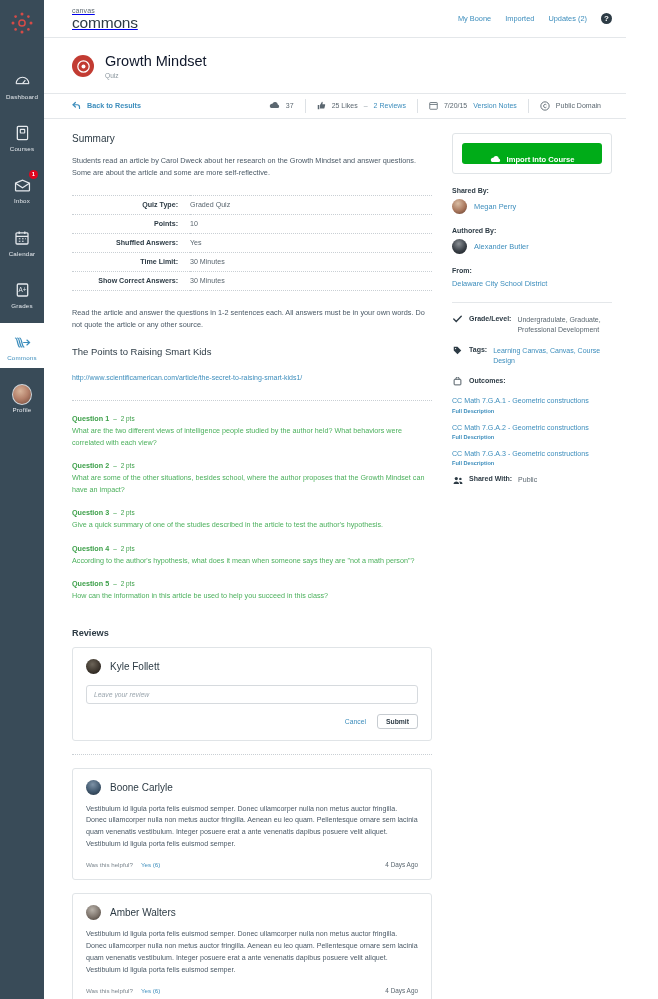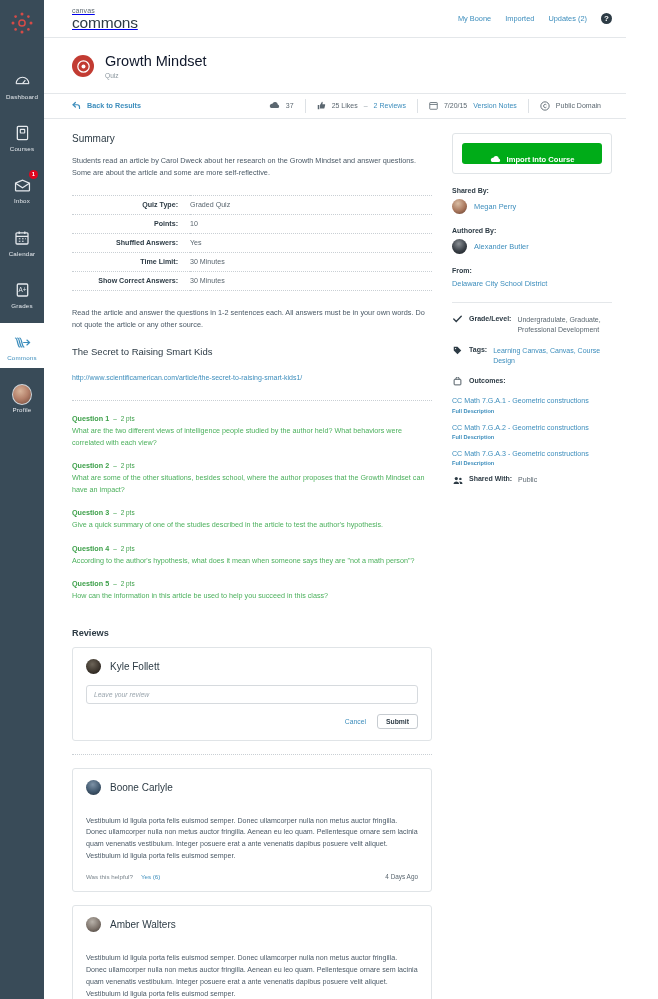--- a/index.html
+++ b/index.html
@@ -145,21 +145,21 @@
   }
   .review-input::placeholder { color: #9AA5AD; font-style: italic; }
   .card-actions { display: flex; justify-content: flex-end; align-items: center; gap: 11px; margin-top: 10px; }
   .btn-cancel { font-size: 6.8px; color: #3C8DBC; background: none; border: none; cursor: pointer; font-family: inherit; }
   .btn-submit {
     font-size: 6.8px; color: #2D3B45; background: #fff;
     border: 1px solid #C7CCD1; border-radius: 3px;
     padding: 3px 8px; cursor: pointer; font-family: inherit; font-weight: bold;
   }
 
-  .rtext { font-size: 7.1px; color: #4A5966; line-height: 1.65; margin-top: 21px; }
+  .rtext { font-size: 7.1px; color: #4A5966; line-height: 1.65; margin-top: 9px; }
   .rfoot { display: flex; align-items: center; margin-top: 11px; }
   .rfoot .helpful { font-size: 6.2px; color: #7A858D; }
   .rfoot .yes { font-size: 6.2px; color: #3C8DBC; margin-left: 8px; text-decoration: none; }
   .rfoot .ago { margin-left: auto; font-size: 6.4px; color: #5B6770; }
   .rev-divider { border-top: 1px dotted #C9CFD4; margin: 10px 0 13px; }
 
   
   .import-box { border: 1px solid #E0E4E7; border-radius: 3px; padding: 9px; }
   .import-btn {
     width: 100%; background: #00AC18; border: none; border-radius: 3px;
@@ -375,21 +375,21 @@
             </tr>
             <tr>
               <td class="k">Show Correct Answers:</td>
               <td class="v">30 Minutes</td>
             </tr>
           </tbody>
         </table>
 
         <p class="para instr">Read the article and answer the questions in 1-2 sentences each. All answers must be in your own words. Do not quote the article or any other source.</p>
 
-        <h3 class="sub">The Secret to Raising Smart Kids</h3>
+        <h3 class="sub">The Points to Raising Smart Kids</h3>
         <a class="url" href="#">http://www.scientificamerican.com/article/the-secret-to-raising-smart-kids1/</a>
 
         <div class="qdiv"></div>
 
         <div class="qblock">
           <div class="qhead">
             <span class="qn">Question 1</span><span class="qpts">–</span><span class="qpts">2 pts</span>
           </div>
           <div class="qtext">What are the two different views of intelligence people studied by the author held? What behaviors were correlated with each view?</div>
         </div>

